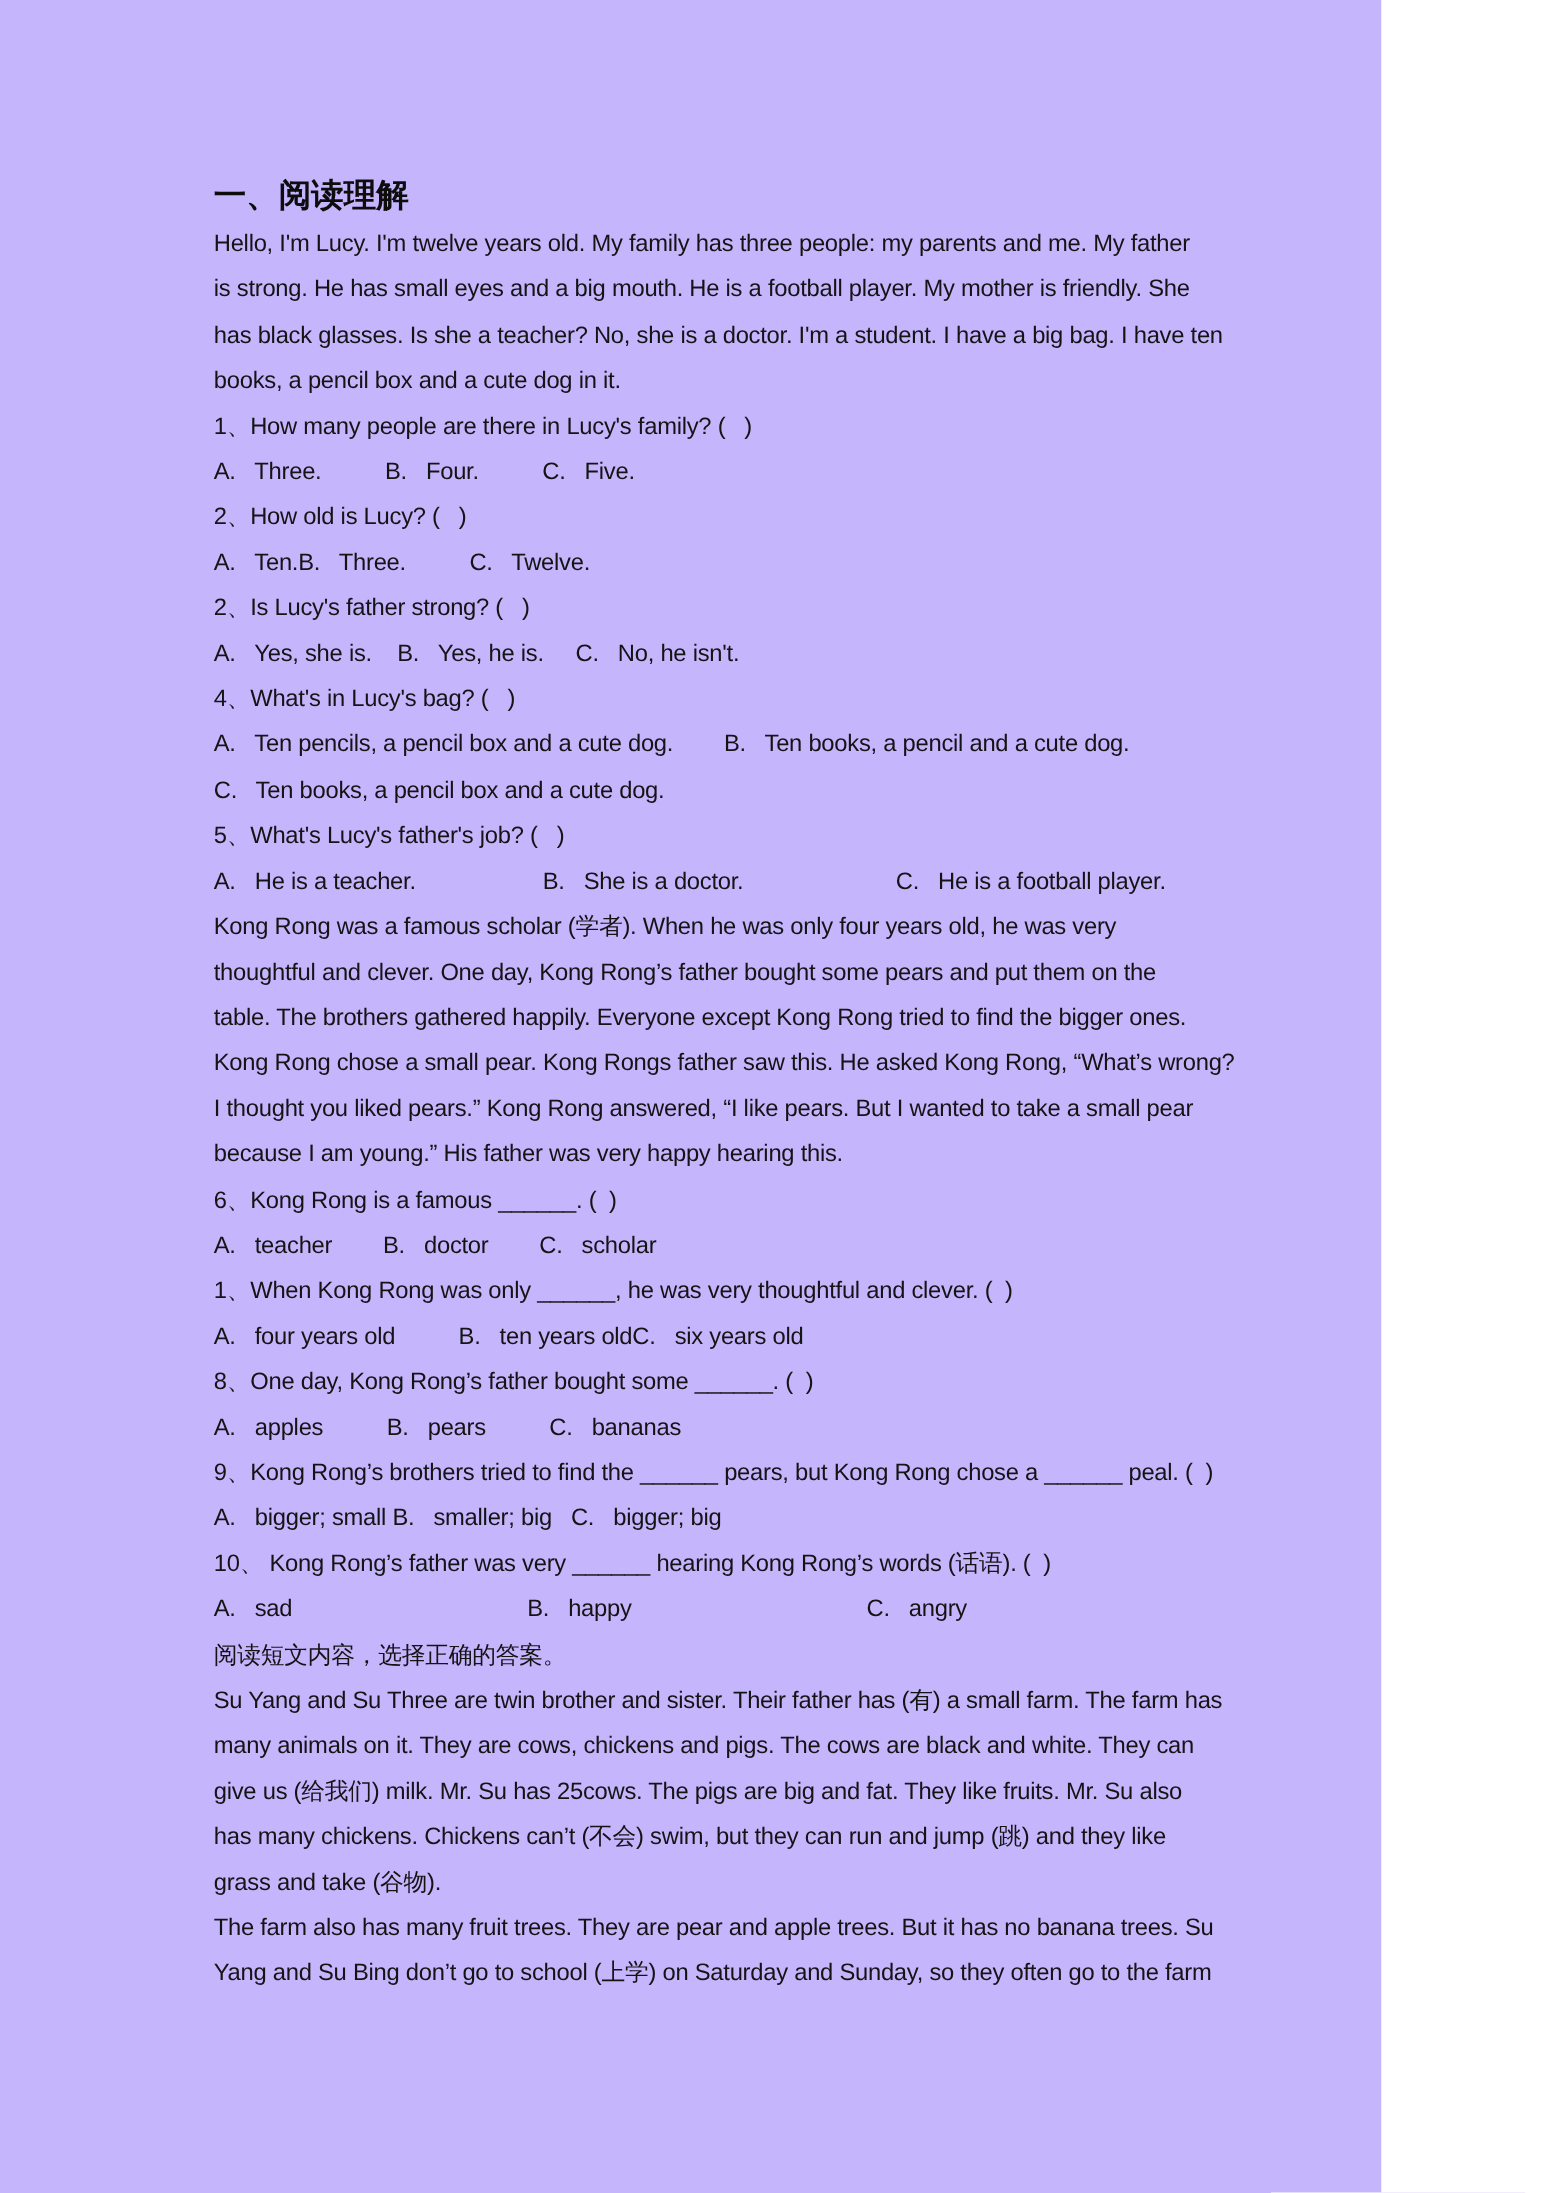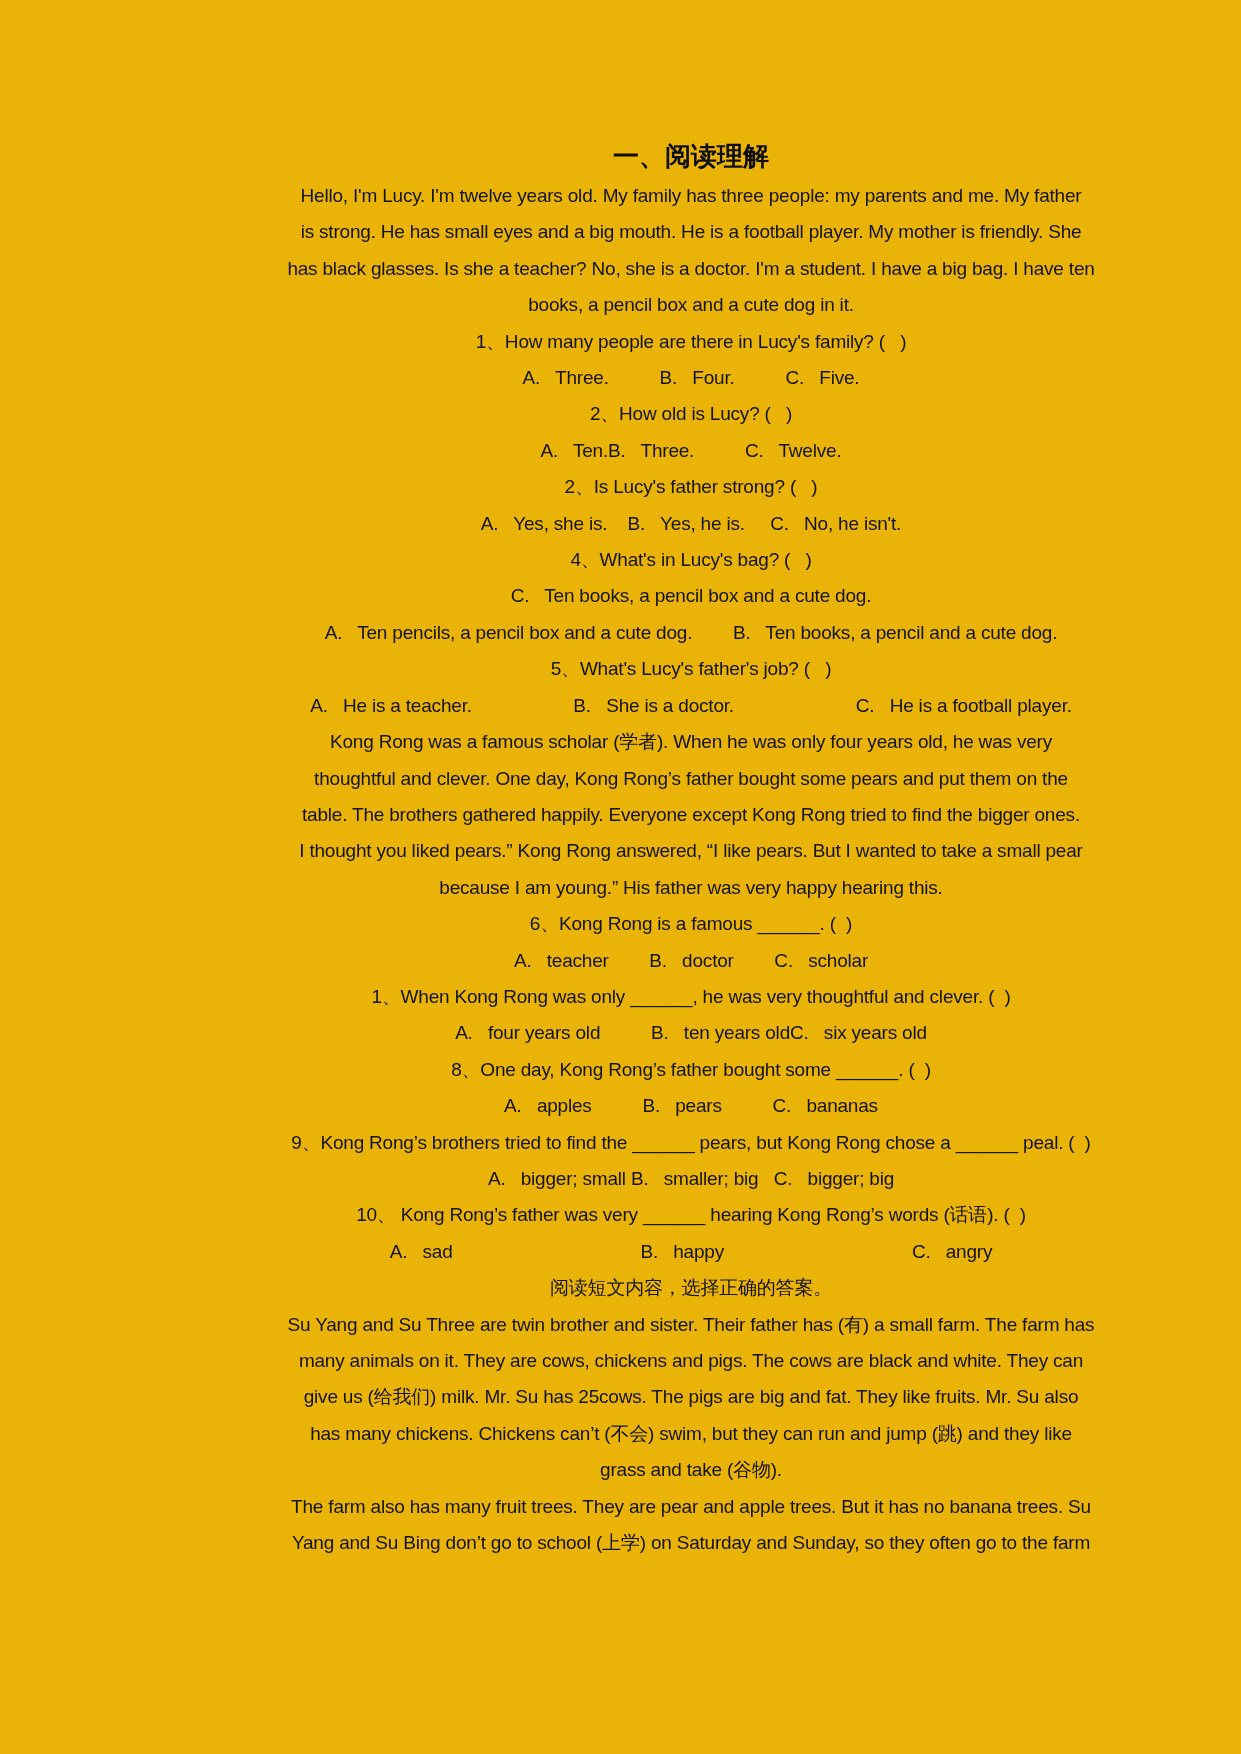--- a/index.html
+++ b/index.html
@@ -1,24 +1,23 @@
 <!DOCTYPE html>
 <html><head>
 <meta charset="utf-8">
 <style>
   html, body { margin: 0; padding: 0; background: #ffffff; }
   .page {
     position: relative;
-    width: 1241px;
+    width: 1105px;
     height: 1754px;
-    background: #eab308;
+    background: #c4b5fd;
     color: #141414;
     font-family: "Liberation Sans", "DejaVu Sans", sans-serif;
     overflow: hidden;
-    text-align: center;
   }
   .content {
     position: absolute;
     left: 171px;
     top: 134px;
     width: 1040px;
   }
   .heading {
     margin: 0;
     font-size: 26px;
@@ -48,28 +47,29 @@
     <p class="line">has black glasses. Is she a teacher? No, she is a doctor. I'm a student. I have a big bag. I have ten</p>
     <p class="line">books, a pencil box and a cute dog in it.</p>
 
     <p class="line">1、How many people are there in Lucy's family? (   )</p>
     <p class="line">A.   Three.          B.   Four.          C.   Five.</p>
     <p class="line">2、How old is Lucy? (   )</p>
     <p class="line">A.   Ten.B.   Three.          C.   Twelve.</p>
     <p class="line">2、Is Lucy's father strong? (   )</p>
     <p class="line">A.   Yes, she is.    B.   Yes, he is.     C.   No, he isn't.</p>
     <p class="line">4、What's in Lucy's bag? (   )</p>
+    <p class="line">A.   Ten pencils, a pencil box and a cute dog.        B.   Ten books, a pencil and a cute dog.</p>
     <p class="line">C.   Ten books, a pencil box and a cute dog.</p>
-    <p class="line">A.   Ten pencils, a pencil box and a cute dog.        B.   Ten books, a pencil and a cute dog.</p>
     <p class="line">5、What's Lucy's father's job? (   )</p>
     <p class="line">A.   He is a teacher.                    B.   She is a doctor.                        C.   He is a football player.</p>
 
     <p class="line">Kong Rong was a famous scholar (学者). When he was only four years old, he was very</p>
     <p class="line">thoughtful and clever. One day, Kong Rong’s father bought some pears and put them on the</p>
     <p class="line">table. The brothers gathered happily. Everyone except Kong Rong tried to find the bigger ones.</p>
+    <p class="line">Kong Rong chose a small pear. Kong Rongs father saw this. He asked Kong Rong, “What’s wrong?</p>
     <p class="line">I thought you liked pears.” Kong Rong answered, “I like pears. But I wanted to take a small pear</p>
     <p class="line">because I am young.” His father was very happy hearing this.</p>
 
     <p class="line">6、Kong Rong is a famous ______. (  )</p>
     <p class="line">A.   teacher        B.   doctor        C.   scholar</p>
     <p class="line">1、When Kong Rong was only ______, he was very thoughtful and clever. (  )</p>
     <p class="line">A.   four years old          B.   ten years oldC.   six years old</p>
     <p class="line">8、One day, Kong Rong’s father bought some ______. (  )</p>
     <p class="line">A.   apples          B.   pears          C.   bananas</p>
     <p class="line">9、Kong Rong’s brothers tried to find the ______ pears, but Kong Rong chose a ______ peal. (  )</p>

